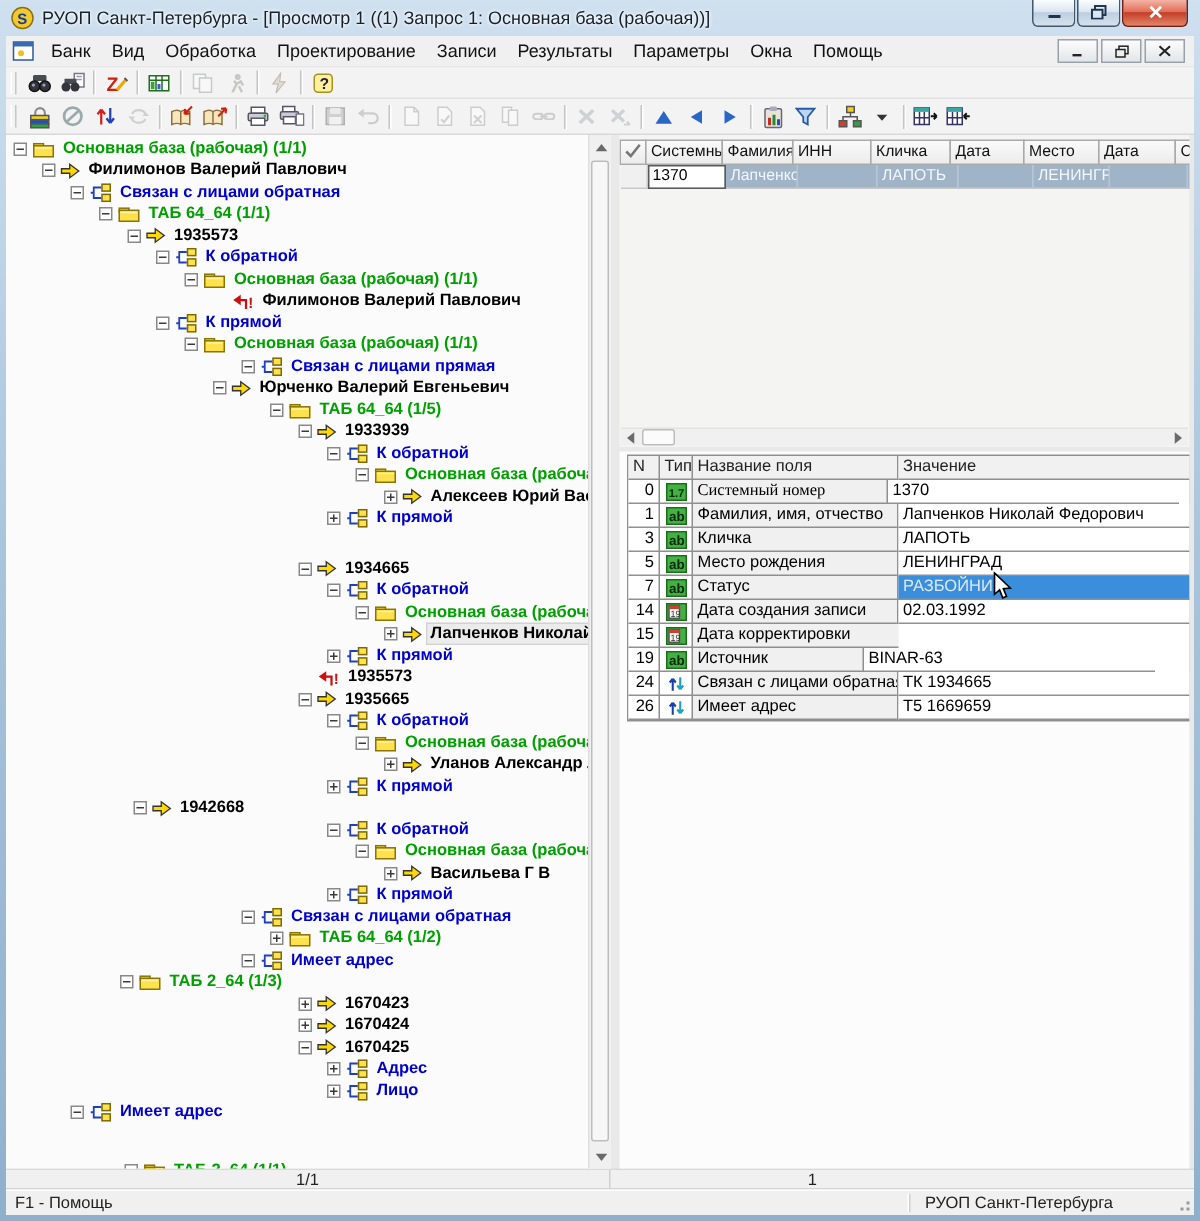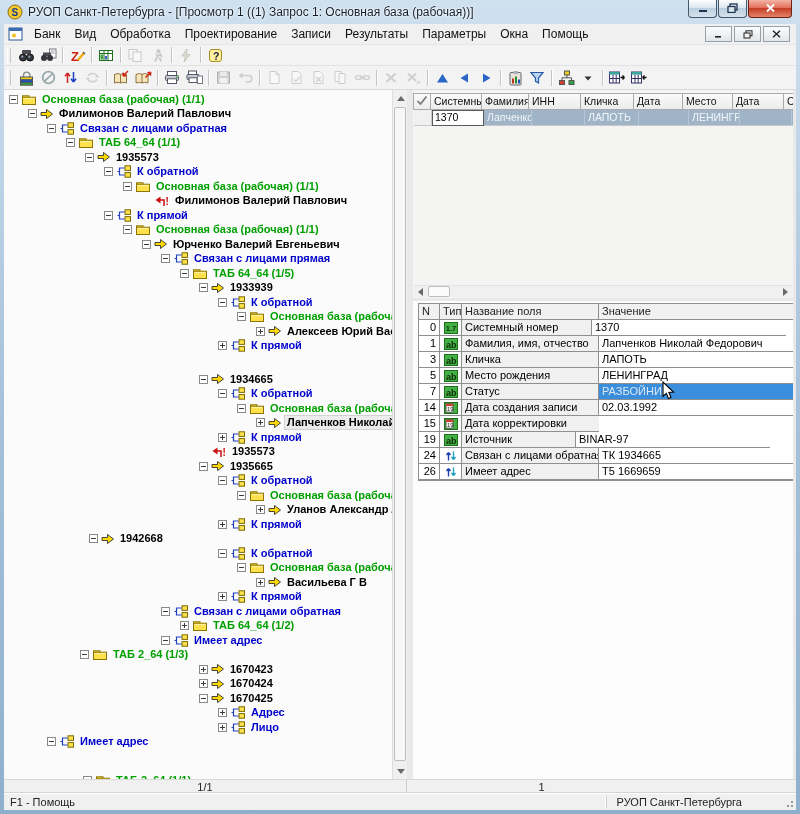--- a/index.html
+++ b/index.html
@@ -601,39 +601,39 @@
               <span class="exp"></span>
               <span class="node-icon">
                 <svg width="16" height="13">
                   <rect x="1.5" y="2.8" width="6.5" height="2.5" fill="#ffe14d" stroke="#8a7500"></rect>
                   <rect x="1.5" y="4.2" width="13" height="7.3" fill="#ffe14d" stroke="#8a7500"></rect>
                   <line x1="2.5" y1="5.6" x2="13.5" y2="5.6" stroke="#fff3a6"></line>
                 </svg>
               </span>
               <span class="node-label t-folder">Основная база (рабочая) (1/1)</span>
             </div>
+            <div class="tree-row" style="padding-left: 157px;">
+              <span class="exp"></span>
+              <span class="node-icon">
+                <svg width="16" height="13">
+                  <rect x="9" y="0.8" width="5.5" height="4.6" fill="#ffe14d" stroke="#7a6a00"></rect>
+                  <rect x="9" y="7.6" width="5.5" height="4.6" fill="#ffe14d" stroke="#7a6a00"></rect>
+                  <path d="M8.5 3 H3.5 V10 H8.5 M3.5 6.5 H1.5" fill="none" stroke="#2040c0" stroke-width="1.2"></path>
+                </svg>
+              </span>
+              <span class="node-label t-link">Связан с лицами прямая</span>
+            </div>
             <div class="tree-row" style="padding-left: 138px;">
               <span class="exp"></span>
               <span class="node-icon">
                 <svg width="14" height="12">
                   <polygon points="1,4.5 6.5,4.5 6.5,1.5 12.5,6 6.5,10.5 6.5,7.5 1,7.5" fill="#ffd800" stroke="#333" stroke-width="0.9"></polygon>
                 </svg>
               </span>
               <span class="node-label t-record">Юрченко Валерий Евгеньевич</span>
-            </div>
-            <div class="tree-row" style="padding-left: 157px;">
-              <span class="exp"></span>
-              <span class="node-icon">
-                <svg width="16" height="13">
-                  <rect x="9" y="0.8" width="5.5" height="4.6" fill="#ffe14d" stroke="#7a6a00"></rect>
-                  <rect x="9" y="7.6" width="5.5" height="4.6" fill="#ffe14d" stroke="#7a6a00"></rect>
-                  <path d="M8.5 3 H3.5 V10 H8.5 M3.5 6.5 H1.5" fill="none" stroke="#2040c0" stroke-width="1.2"></path>
-                </svg>
-              </span>
-              <span class="node-label t-link">Связан с лицами прямая</span>
             </div>
             <div class="tree-row" style="padding-left: 176px;">
               <span class="exp"></span>
               <span class="node-icon">
                 <svg width="16" height="13">
                   <rect x="1.5" y="2.8" width="6.5" height="2.5" fill="#ffe14d" stroke="#8a7500"></rect>
                   <rect x="1.5" y="4.2" width="13" height="7.3" fill="#ffe14d" stroke="#8a7500"></rect>
                   <line x1="2.5" y1="5.6" x2="13.5" y2="5.6" stroke="#fff3a6"></line>
                 </svg>
               </span>
@@ -1070,21 +1070,21 @@
                 <span class="f-cell f-head" style="width: 194px;">Значение</span>
               </div>
               <div class="f-row">
                 <span class="f-cell f-n" style="width: 21px;">0</span>
                 <span class="f-cell f-type" style="width: 22px;">
                   <svg width="14" height="12">
                     <rect x="0.5" y="0.5" width="13" height="11" fill="#44b044" stroke="#1a701a"></rect>
                     <text x="1.8" y="9" font-size="7.5" font-weight="bold" fill="#0a2a0a">1.7</text>
                   </svg>
                 </span>
-                <span class="f-cell f-name" style="width: 130px;">Системный номер</span>
+                <span class="f-cell f-name" style="width: 130px; font-family: Liberation Serif, serif;">Системный номер</span>
                 <span class="f-cell f-value" style="width: 194px;">1370</span>
               </div>
               <div class="f-row">
                 <span class="f-cell f-n" style="width: 21px;">1</span>
                 <span class="f-cell f-type" style="width: 22px;">
                   <svg width="14" height="12">
                     <rect x="0.5" y="0.5" width="13" height="11" fill="#44b044" stroke="#1a701a"></rect>
                     <text x="2" y="9.5" font-size="9" font-weight="bold" fill="#0a2a0a">ab</text>
                   </svg>
                 </span>
@@ -1151,21 +1151,21 @@
               </div>
               <div class="f-row">
                 <span class="f-cell f-n" style="width: 21px;">19</span>
                 <span class="f-cell f-type" style="width: 22px;">
                   <svg width="14" height="12">
                     <rect x="0.5" y="0.5" width="13" height="11" fill="#44b044" stroke="#1a701a"></rect>
                     <text x="2" y="9.5" font-size="9" font-weight="bold" fill="#0a2a0a">ab</text>
                   </svg>
                 </span>
                 <span class="f-cell f-name" style="width: 114px;">Источник</span>
-                <span class="f-cell f-value" style="width: 194px;">BINAR-97</span>
+                <span class="f-cell f-value" style="width: 194px;">BINAR-63</span>
               </div>
               <div class="f-row">
                 <span class="f-cell f-n" style="width: 21px;">24</span>
                 <span class="f-cell f-type" style="width: 22px;">
                   <svg width="14" height="12">
                     <path d="M4.5 10.5 V2.5 M4.5 2.5 L2.5 5 M4.5 2.5 L6.5 5" stroke="#1840b0" stroke-width="1.4" fill="none"></path>
                     <path d="M9.5 1.5 V9.5 M9.5 9.5 L7.5 7 M9.5 9.5 L11.5 7" stroke="#20a0c0" stroke-width="1.4" fill="none"></path>
                   </svg>
                 </span>
                 <span class="f-cell f-name" style="width: 137px;">Связан с лицами обратная</span>

